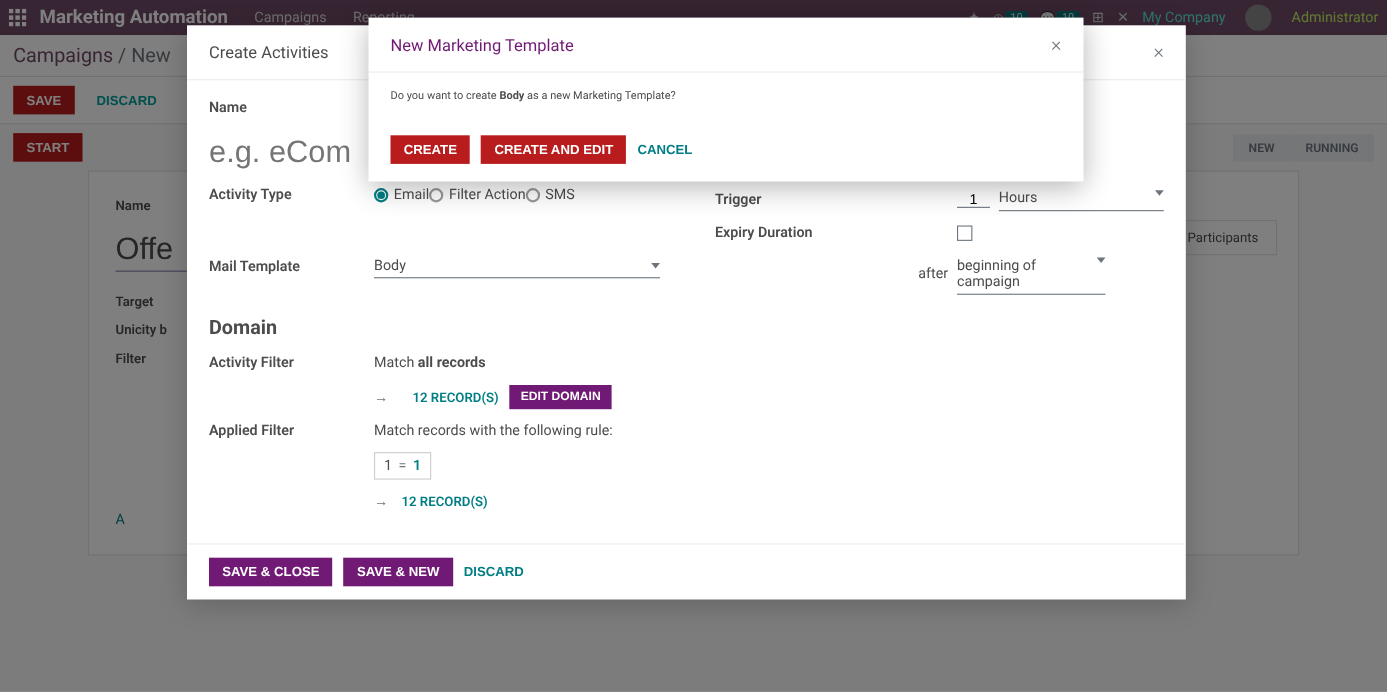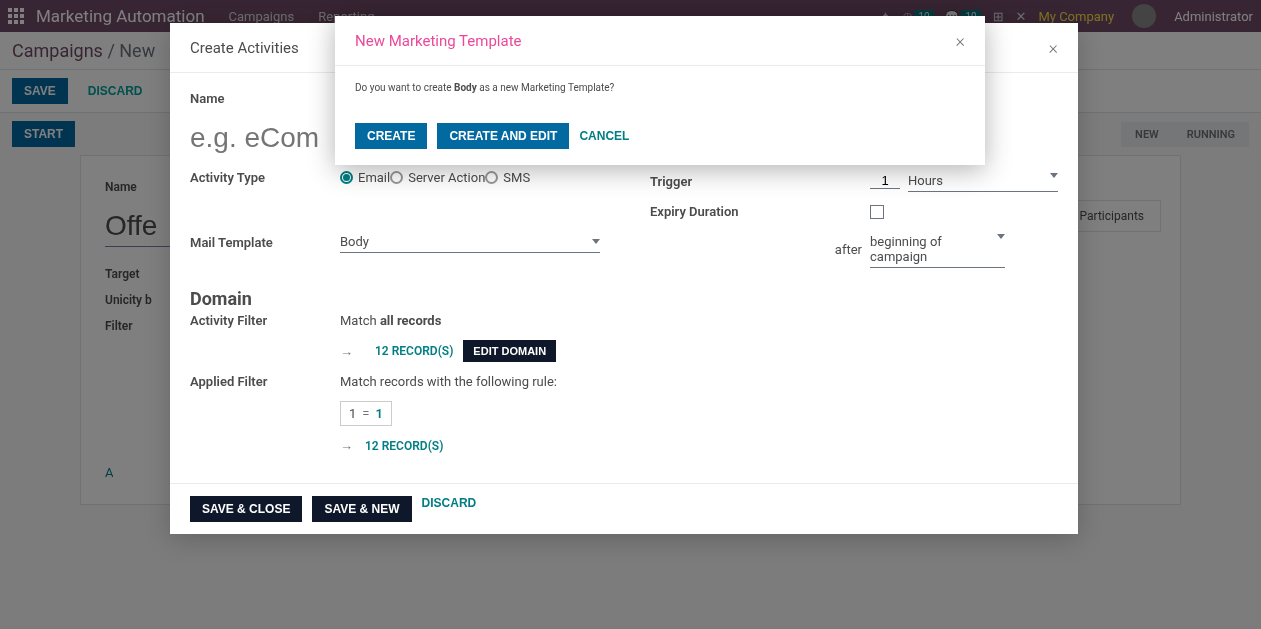--- a/index.html
+++ b/index.html
@@ -1,38 +1,38 @@
 <!DOCTYPE html>
 <html><head>
 <meta charset="utf-8">
 <style>
 * { box-sizing: border-box; margin: 0; padding: 0; }
 body { font-family: -apple-system, BlinkMacSystemFont, "Segoe UI", Roboto, sans-serif; font-size: 13px; color: #4c4c4c; background: #f9f9f9; width: 1261px; height: 629px; overflow: hidden; position: relative; }
 
 
 .topbar { background: #714b67; height: 32px; display: flex; align-items: center; color: #fff; padding: 0 8px; }
 .topbar .apps-icon { width: 16px; height: 16px; margin-right: 12px; }
-.topbar .brand { font-size: 17px; font-weight: 400; margin-right: 24px; }
+.topbar .brand { font-size: 17px; font-weight: 700; margin-right: 24px; }
 .topbar .navlink { color: #ddd; margin-right: 24px; font-size: 13px; }
 .topbar .spacer { flex: 1; }
 .topbar .icon-group { display: flex; align-items: center; gap: 12px; }
 .topbar .icon-item { display: flex; align-items: center; gap: 2px; font-size: 11px; }
 .badge-count { background: #017e84; color: #fff; font-size: 10px; padding: 1px 4px; border-radius: 2px; }
 .avatar { width: 24px; height: 24px; border-radius: 50%; background: #888; margin: 0 6px; }
 
 
 .subbar { background: #fff; border-bottom: 1px solid #dee2e6; padding: 8px 12px; display: flex; align-items: center; gap: 12px; }
 .breadcrumb { font-size: 18px; color: #714b67; }
 .breadcrumb .current { color: #6c757d; }
 
 .actionbar { background: #fff; border-bottom: 1px solid #dee2e6; padding: 8px 12px; display: flex; align-items: center; gap: 8px; }
 .btn { border: none; padding: 6px 12px; font-size: 12px; font-weight: 600; cursor: pointer; text-transform: uppercase; }
-.btn-primary { background: #0369a1; color: #fff; }
+.btn-primary { background: #b91c1c; color: #fff; }
 .btn-secondary { background: #fff; color: #00a09d; }
-.btn-teal { background: #0f172a; color: #fff; }
+.btn-teal { background: #701a75; color: #fff; }
 
 .startbar { padding: 8px 12px; display: flex; align-items: center; justify-content: space-between; }
 .status-steps { display: flex; }
 .status-step { padding: 6px 14px; background: #e9ecef; color: #6c757d; font-size: 11px; font-weight: 600; position: relative; }
 
 
 .main-form { background: #fff; border: 1px solid #dee2e6; margin: 0 80px; padding: 24px; }
 .form-row { display: flex; margin-bottom: 12px; }
 .form-label { width: 120px; font-weight: 600; font-size: 12px; color: #4c4c4c; }
 .name-input { font-size: 28px; border: none; border-bottom: 1px solid #7c7bad; width: 400px; padding: 4px 0; outline: none; color: #4c4c4c; }
@@ -57,33 +57,33 @@
 .radio-circle { width: 13px; height: 13px; border-radius: 50%; border: 2px solid #999; display: inline-flex; align-items: center; justify-content: center; }
 .radio-circle.checked { border-color: #017e84; }
 .radio-circle.checked::after { content: ''; width: 7px; height: 7px; border-radius: 50%; background: #017e84; }
 .select-field { border: none; border-bottom: 1px solid #6c757d; padding: 3px 0; font-size: 13px; width: 260px; display: flex; justify-content: space-between; align-items: center; }
 .caret-down { width: 0; height: 0; border-left: 4px solid transparent; border-right: 4px solid transparent; border-top: 5px solid #6c757d; }
 .num-input { width: 30px; border: none; border-bottom: 1px solid #6c757d; text-align: center; font-size: 13px; }
 .time-select { border: none; border-bottom: 1px solid #6c757d; font-size: 13px; width: 150px; display: flex; justify-content: space-between; padding: 3px 0; margin-left: 8px; }
 .after-select { border: none; border-bottom: 1px solid #6c757d; font-size: 13px; width: 135px; display: flex; justify-content: space-between; padding: 3px 0; }
 .checkbox-empty { width: 14px; height: 14px; border: 1px solid #6c757d; }
 
-.domain-heading { font-size: 18px; color: #4c4c4c; margin: 20px 0 4px 0; }
+.domain-heading { font-size: 18px; color: #4c4c4c; margin: 20px 0 14px 0; }
 .records-link { color: #017e84; font-weight: 600; font-size: 12px; margin-left: 6px; }
 .arrow-icon { color: #6c757d; margin-right: 6px; }
 .tag-box { display: inline-flex; border: 1px solid #ccc; padding: 4px 8px; font-size: 13px; gap: 6px; align-items: center; }
 .tag-box .eq { color: #6c757d; }
 .tag-box .val { color: #017e84; font-weight: 600; }
 
-.modal1-footer { padding: 12px 20px; border-top: 1px solid #e9ecef; display: flex; gap: 10px; align-items: flex-start; }
+.modal1-footer { padding: 12px 20px; border-top: 1px solid #e9ecef; display: flex; gap: 10px; align-items: center; }
 
 
 .modal2 { position: absolute; top: 16px; left: 335px; width: 650px; background: #fff; z-index: 40; box-shadow: 0 5px 25px rgba(0,0,0,0.3); }
 .modal2-header { padding: 14px 20px; border-bottom: 1px solid #e9ecef; display: flex; justify-content: space-between; align-items: center; }
-.modal2-header h4 { font-size: 15px; font-weight: 400; color: #ec4899; }
+.modal2-header h4 { font-size: 15px; font-weight: 400; color: #701a75; }
 .modal2-body { padding: 16px 20px; font-size: 10px; color: #4c4c4c; }
 .modal2-footer { padding: 14px 10px 16px 20px; display: flex; gap: 10px; align-items: center; }
 .btn-cancel-link { background: none; border: none; color: #017e84; font-weight: 600; font-size: 12px; cursor: pointer; text-transform: uppercase; }
 
 .backdrop2 { position: absolute; inset: 0; background: rgba(0,0,0,0.0); z-index: 30; }
 </style>
 </head>
 <body>
 
 <div class="topbar">
@@ -107,23 +107,23 @@
     <div class="icon-item">
         <span style="color:#ddd">◷</span>
         <span class="badge-count">10</span>
       </div>
     <div class="icon-item">
         <span style="color:#ddd">💬</span>
         <span class="badge-count">10</span>
       </div>
     <span style="color:#ddd">⊞</span>
     <span style="color:#ddd">✕</span>
-    <span style="color:#fde047">My Company</span>
+    <span style="color:#5eead4">My Company</span>
     <div class="avatar"></div>
-    <span style="color:#ffffff">Administrator</span>
+    <span style="color:#bef264">Administrator</span>
   </div>
 </div>
 
 <div class="subbar">
   <span class="breadcrumb">
     <span>Campaigns</span>
     <span class="current"> / <span>New</span></span>
   </span>
 </div>
 
@@ -177,21 +177,21 @@
     <div class="m1-row">
       <div class="m1-left">
         <div class="m1-label">Activity Type</div>
         <div class="radio-group">
           <label class="radio-item">
               <span class="radio-circle checked"></span>
               <span>Email</span>
             </label>
           <label class="radio-item">
               <span class="radio-circle"></span>
-              <span>Server Action</span>
+              <span>Filter Action</span>
             </label>
           <label class="radio-item">
               <span class="radio-circle"></span>
               <span>SMS</span>
             </label>
         </div>
       </div>
       <div class="m1-right">
         <div class="m1-label" style="width:220px">Trigger</div>
         <input class="num-input" value="1" style="">

